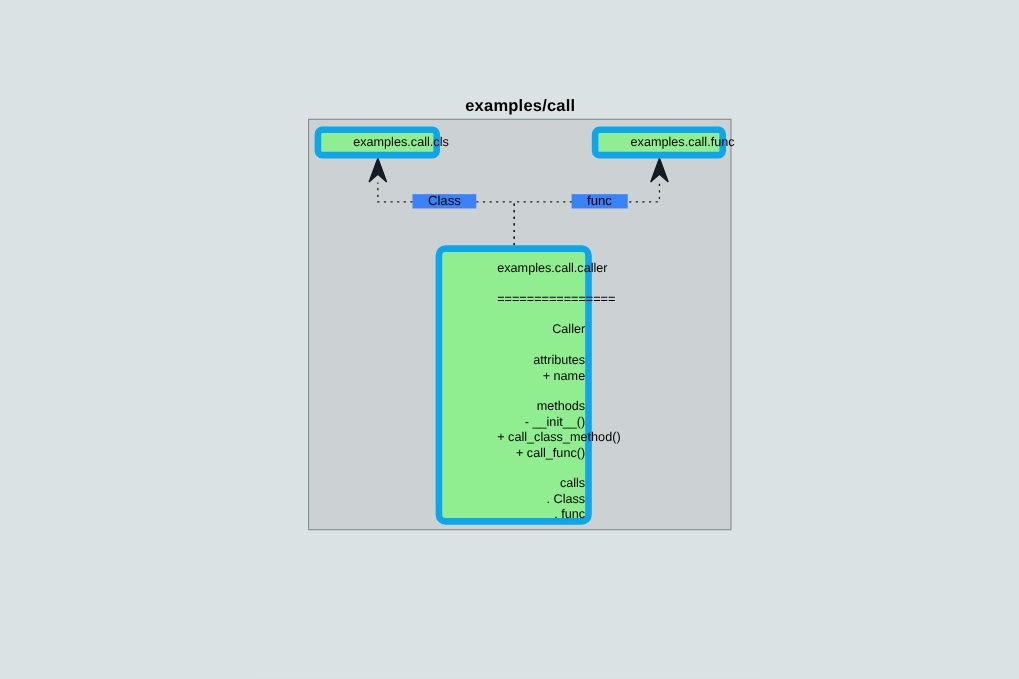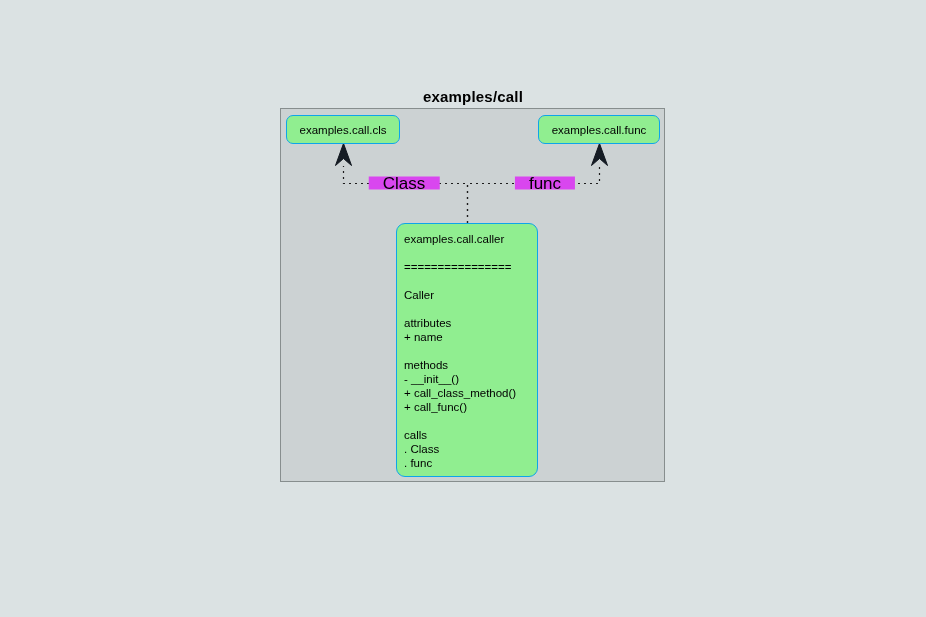--- a/index.html
+++ b/index.html
@@ -33,52 +33,54 @@
     top: 108px;
     width: 385px;
     height: 374px;
     background: #ccd2d3;
     border: 1px solid #878e8e;
     box-sizing: border-box;
   }
   .node {
     position: absolute;
     background: #90ee90;
-    border: 1px solid #0ea5e9;
+    border: 6px solid #0ea5e9;
     box-sizing: border-box;
+    padding-left: 43px;
   }
   .node-small {
     border-radius: 7px;
     display: flex;
     align-items: center;
     justify-content: center;
     font-size: 11.5px;
     white-space: nowrap;
   }
   #node-cls    { left: 286px; top: 115px; width: 114px; height: 29px; }
   #node-func   { left: 538px; top: 115px; width: 122px; height: 29px; text-align: center; }
   #node-caller { left: 396px; top: 223px; width: 142px; height: 254px; border-radius: 9px; }
   #node-caller pre {
     margin: 0;
     padding: 8px 0 0 7px;
     font-family: "Liberation Sans", sans-serif;
     font-size: 11.5px;
     line-height: 14px;
     white-space: pre;
+    text-align: right;
   }
   svg.edges {
     position: absolute;
     left: 0;
     top: 0;
   }
   .edge-label {
     position: absolute;
     transform: translate(-50%, -50%);
-    background: #d946ef;
-    font-size: 17px;
+    background: #3b82f6;
+    font-size: 12px;
     line-height: 13px;
     padding: 0 14px;
     white-space: nowrap;
   }
   #label-class { left: 404px; top: 183px; }
   #label-func  { left: 533px; top: 183px; margin-left: 12px; }
 </style>
 </head>
 <body>
 

